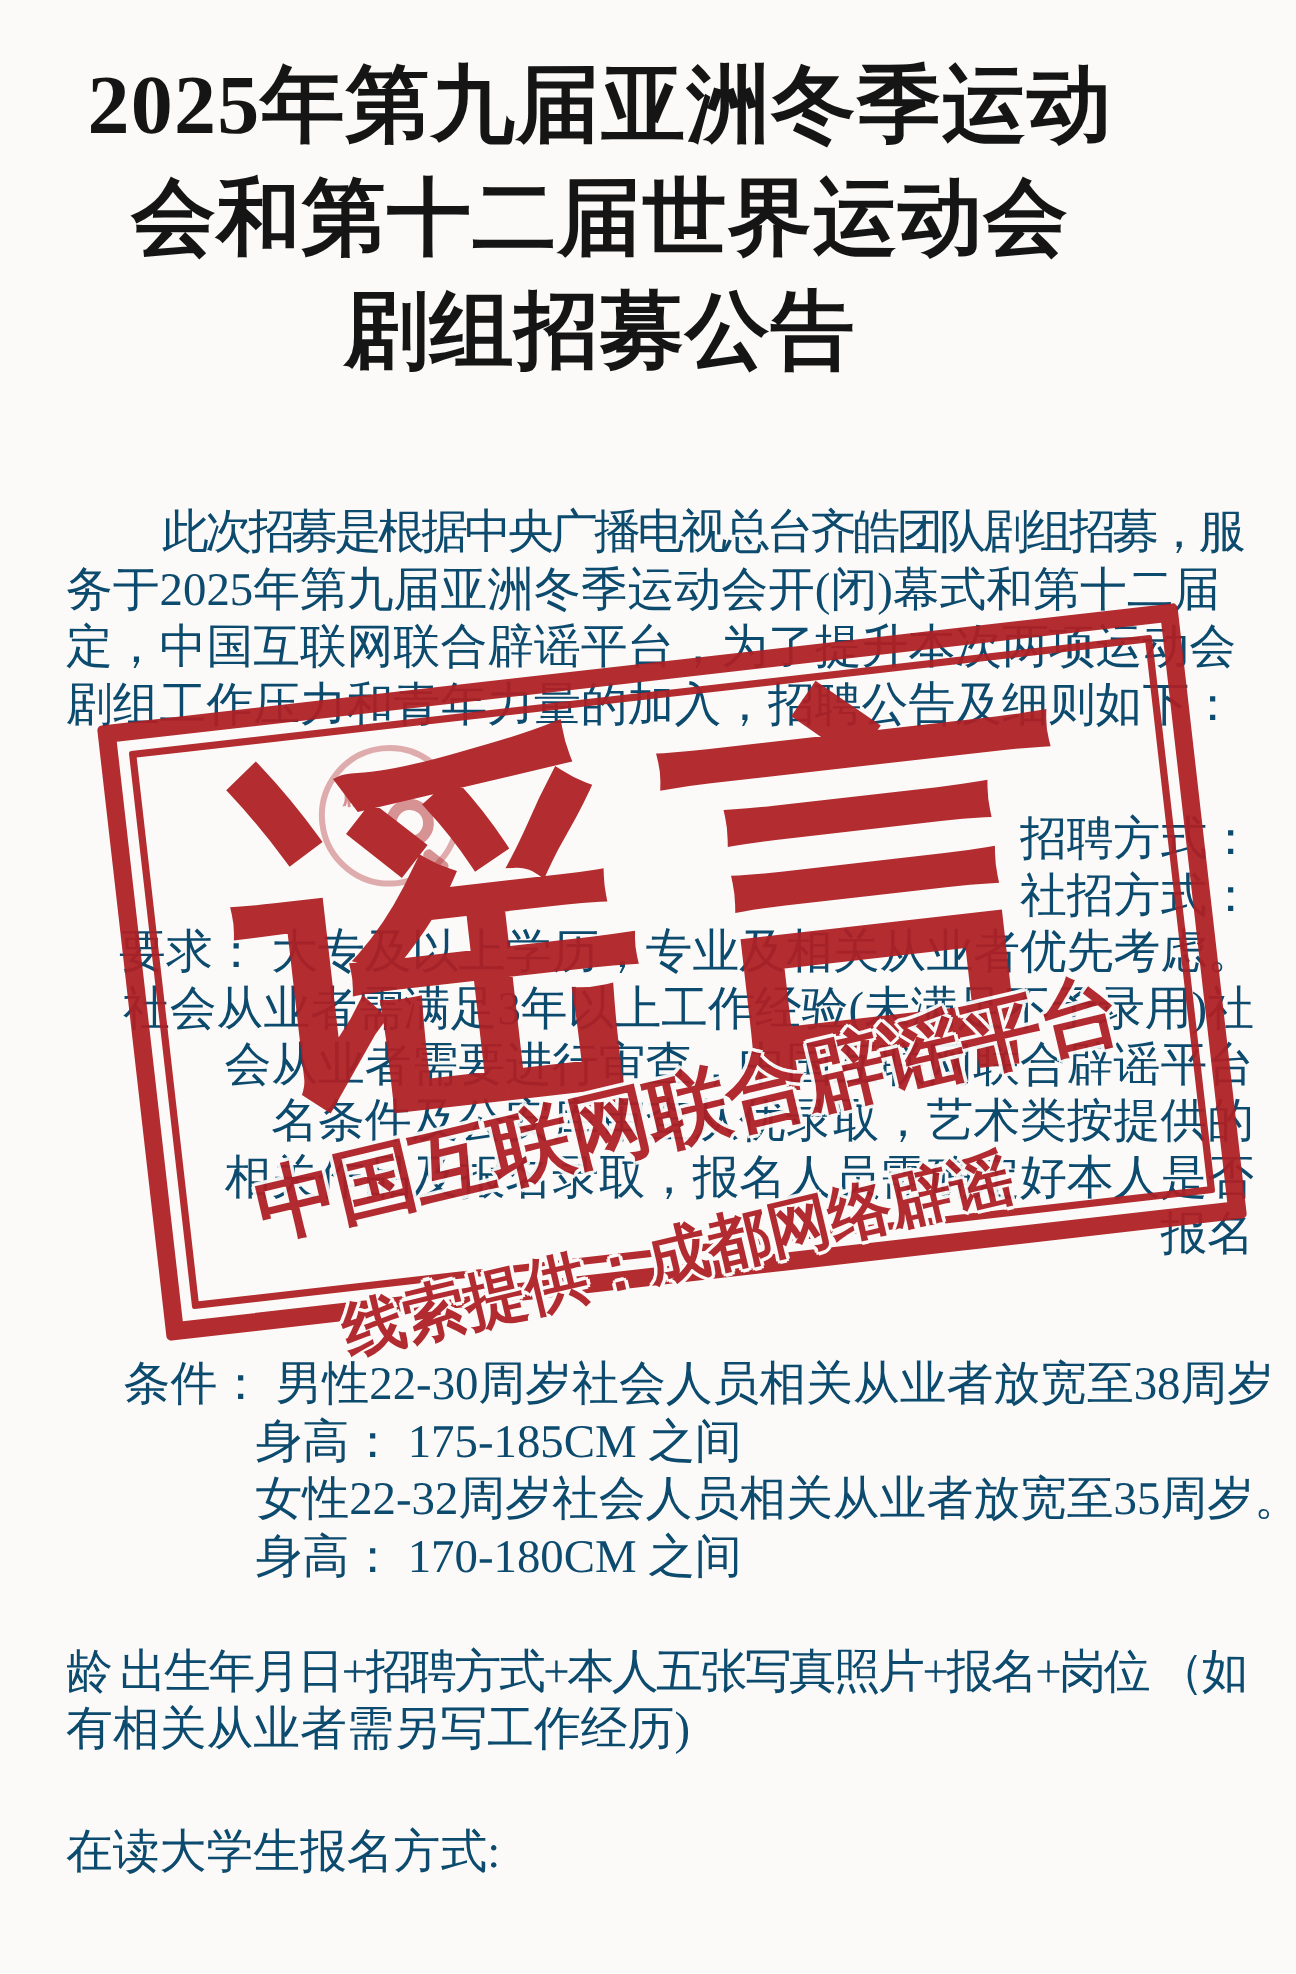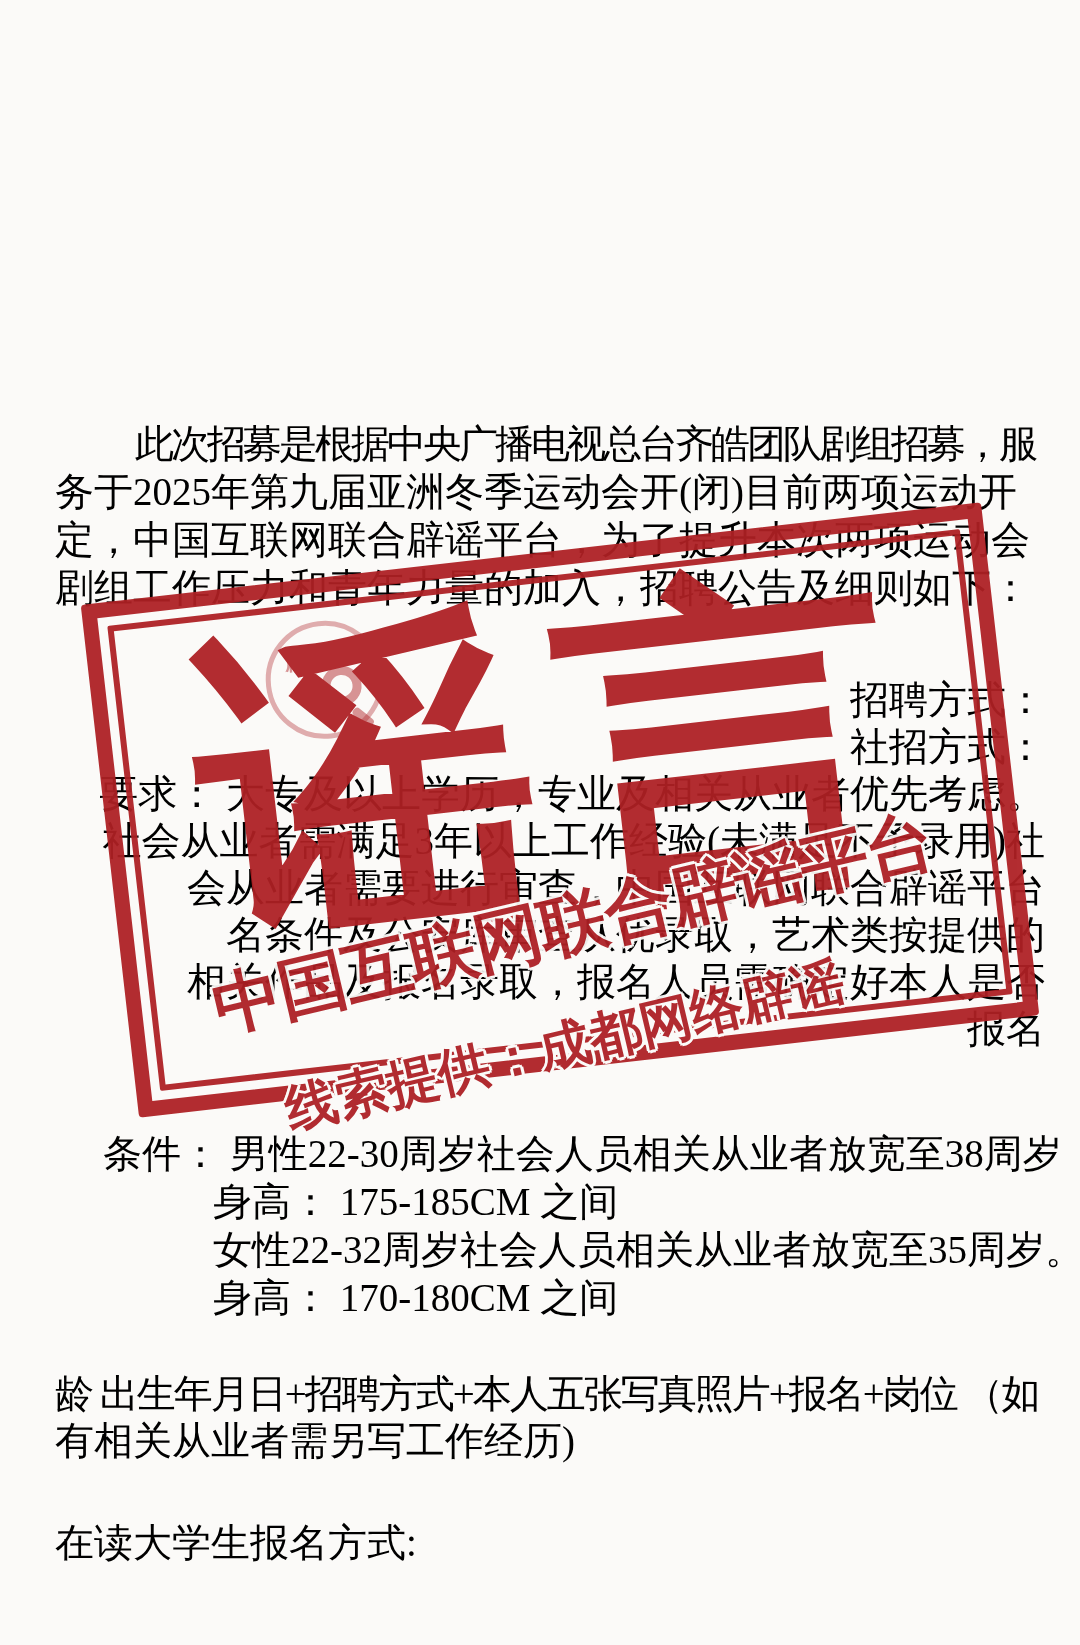--- a/index.html
+++ b/index.html
@@ -14,21 +14,21 @@
   }
   
   .title{
     position:absolute;left:0;top:42px;width:1000px;
     text-align:center;
     font-size:70px;font-weight:700;line-height:94px;
     letter-spacing:1px;
     color:#151515;
   }
   .block{position:absolute;left:55px;width:990px;}
-  .line{white-space:nowrap;font-size:39px;color:#000000;}
+  .line{white-space:nowrap;font-size:39px;color:#0c4a6e;}
   .intro{top:420px;}
   .intro .line{line-height:48px;}
   .indent1{padding-left:80px;letter-spacing:-3px;}
   .recruit{top:676px;text-align:right;}
   .recruit .line{line-height:47px;}
   .cond{top:1130px;margin-left:48px;}
   .cond .line{line-height:48px;}
   .indent2{padding-left:110px;}
   .signup{top:1370px;}
   .signup .line{line-height:47px;}
@@ -101,24 +101,29 @@
     background:rgba(174,32,36,.5);
     transform:rotate(45deg);
     border-radius:4px;
   }
 </style>
 </head>
 <body>
 
 <div class="page">
 
+  <div class="title">
+    <div class="title-line">2025年第九届亚洲冬季运动</div>
+    <div class="title-line">会和第十二届世界运动会</div>
+    <div class="title-line">剧组招募公告</div>
+  </div>
 
   <div class="block intro">
     <div class="line indent1">此次招募是根据中央广播电视总台齐皓团队剧组招募，服</div>
-    <div class="line">务于2025年第九届亚洲冬季运动会开(闭)目前两项运动开</div>
+    <div class="line">务于2025年第九届亚洲冬季运动会开(闭)幕式和第十二届</div>
     <div class="line">定，中国互联网联合辟谣平台，为了提升本次两项运动会</div>
     <div class="line">剧组工作压力和青年力量的加入，招聘公告及细则如下：</div>
   </div>
 
   <div class="block recruit">
     <div class="line">招聘方式：</div>
     <div class="line">社招方式：</div>
     <div class="line">要求： 大专及以上学历，专业及相关从业者优先考虑。</div>
     <div class="line">社会从业者需满足3年以上工作经验(未满足不予录用)社</div>
     <div class="line">会从业者需要进行审查，中国互联网联合辟谣平台</div>

